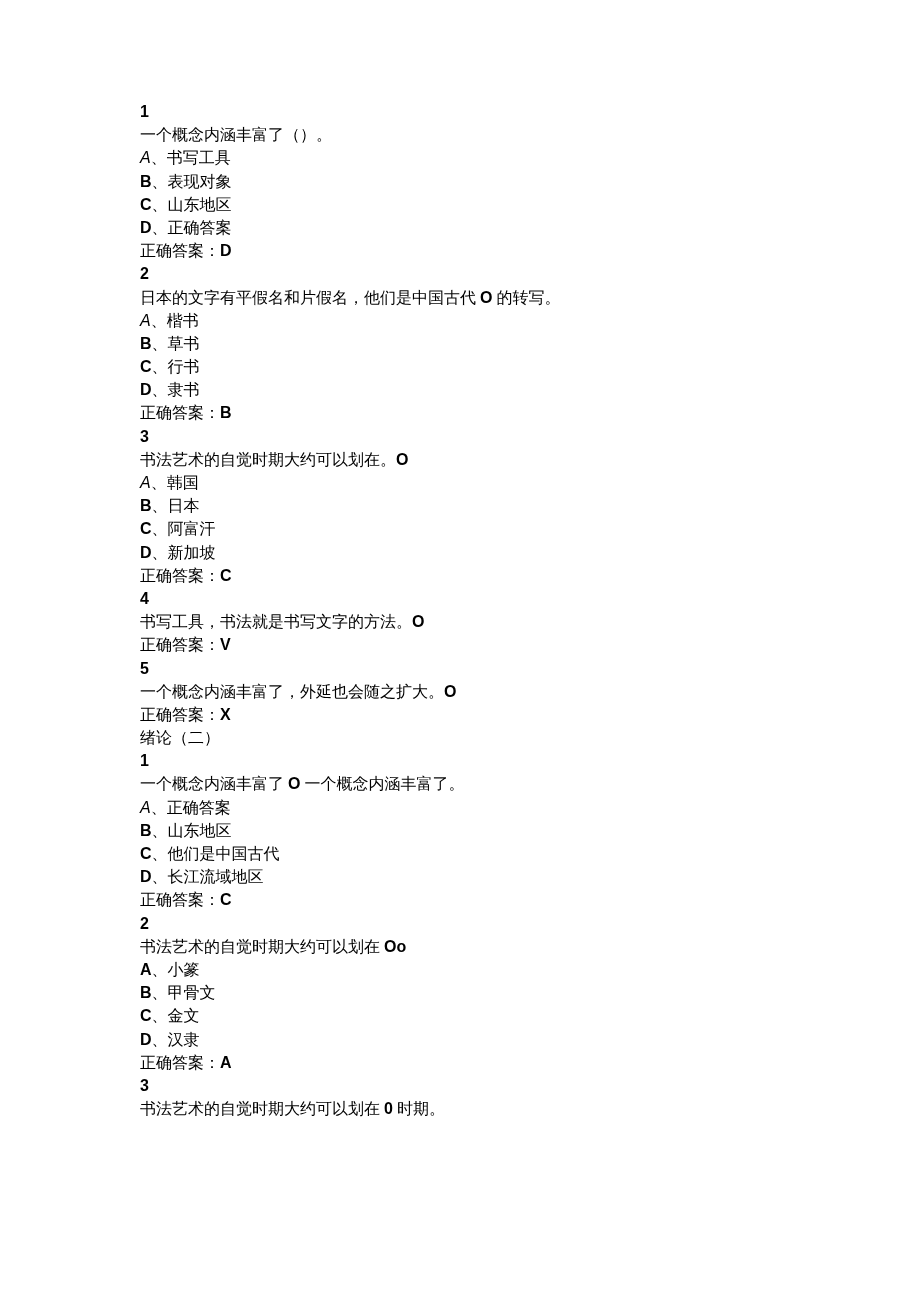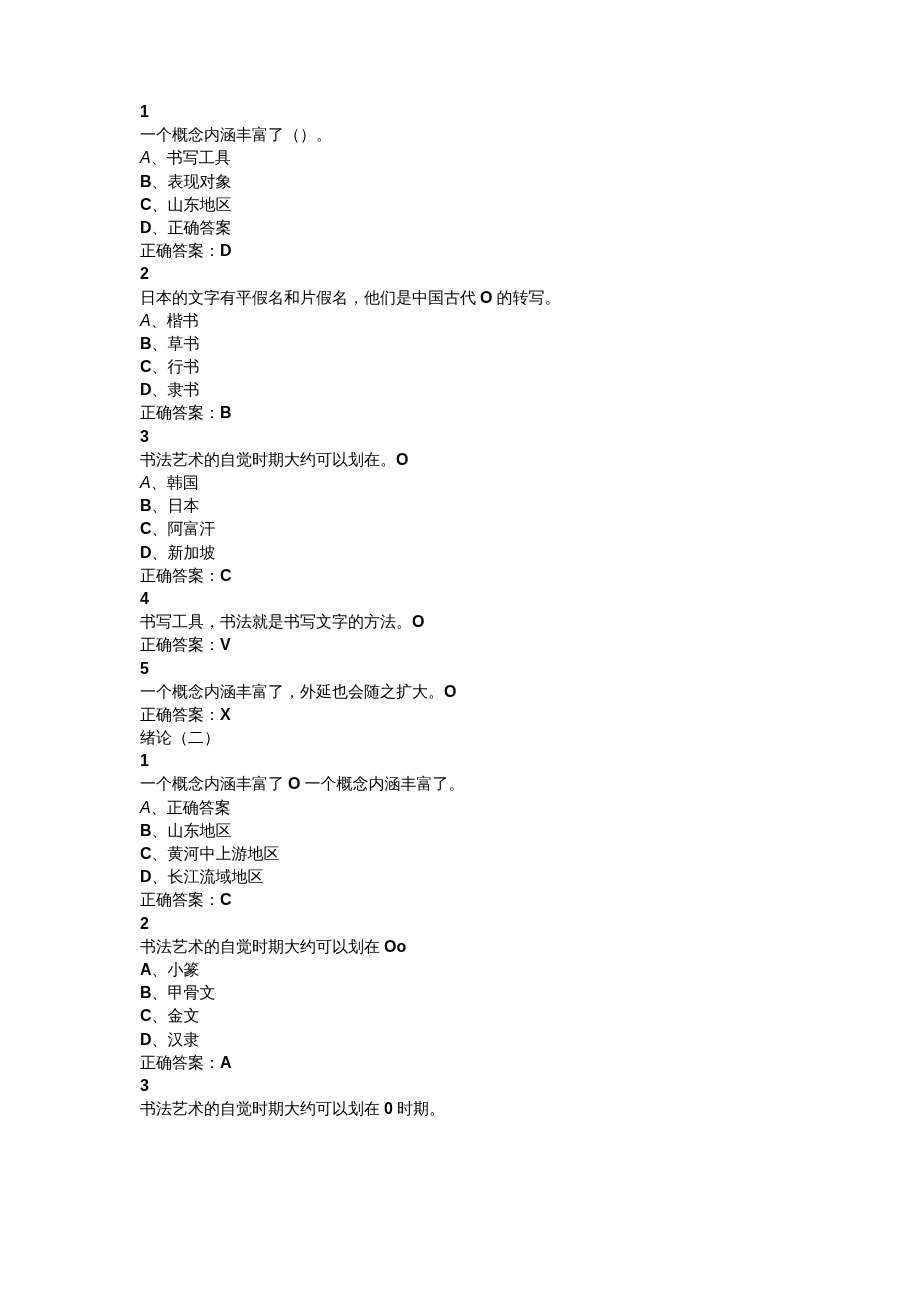--- a/index.html
+++ b/index.html
@@ -64,21 +64,21 @@
 <div class="line bold">5</div>
 <div class="line"><span>一个概念内涵丰富了，外延也会随之扩大。</span><span class="bold">O</span></div>
 <div class="line"><span>正确答案：</span><span class="bold">X</span></div>
 
 <div class="line">绪论（二）</div>
 
 <div class="line bold">1</div>
 <div class="line"><span>一个概念内涵丰富了 </span><span class="bold">O</span><span> 一个概念内涵丰富了。</span></div>
 <div class="line"><span class="sans italic">A</span><span>、</span><span>正确答案</span></div>
 <div class="line"><span class="bold">B</span><span>、</span><span>山东地区</span></div>
-<div class="line"><span class="bold">C</span><span>、</span><span>黄河中上游地区</span></div>
+<div class="line"><span class="bold">C</span><span>、</span><span>他们是中国古代</span></div>
 <div class="line"><span class="bold">D</span><span>、</span><span>长江流域地区</span></div>
 <div class="line"><span>正确答案：</span><span class="bold">C</span></div>
 
 <div class="line bold">2</div>
 <div class="line"><span>书法艺术的自觉时期大约可以划在 </span><span class="bold">Oo</span></div>
 <div class="line"><span class="bold">A</span><span>、</span><span>小篆</span></div>
 <div class="line"><span class="bold">B</span><span>、</span><span>甲骨文</span></div>
 <div class="line"><span class="bold">C</span><span>、</span><span>金文</span></div>
 <div class="line"><span class="bold">D</span><span>、</span><span>汉隶</span></div>
 <div class="line"><span>正确答案：</span><span class="bold">A</span></div>

